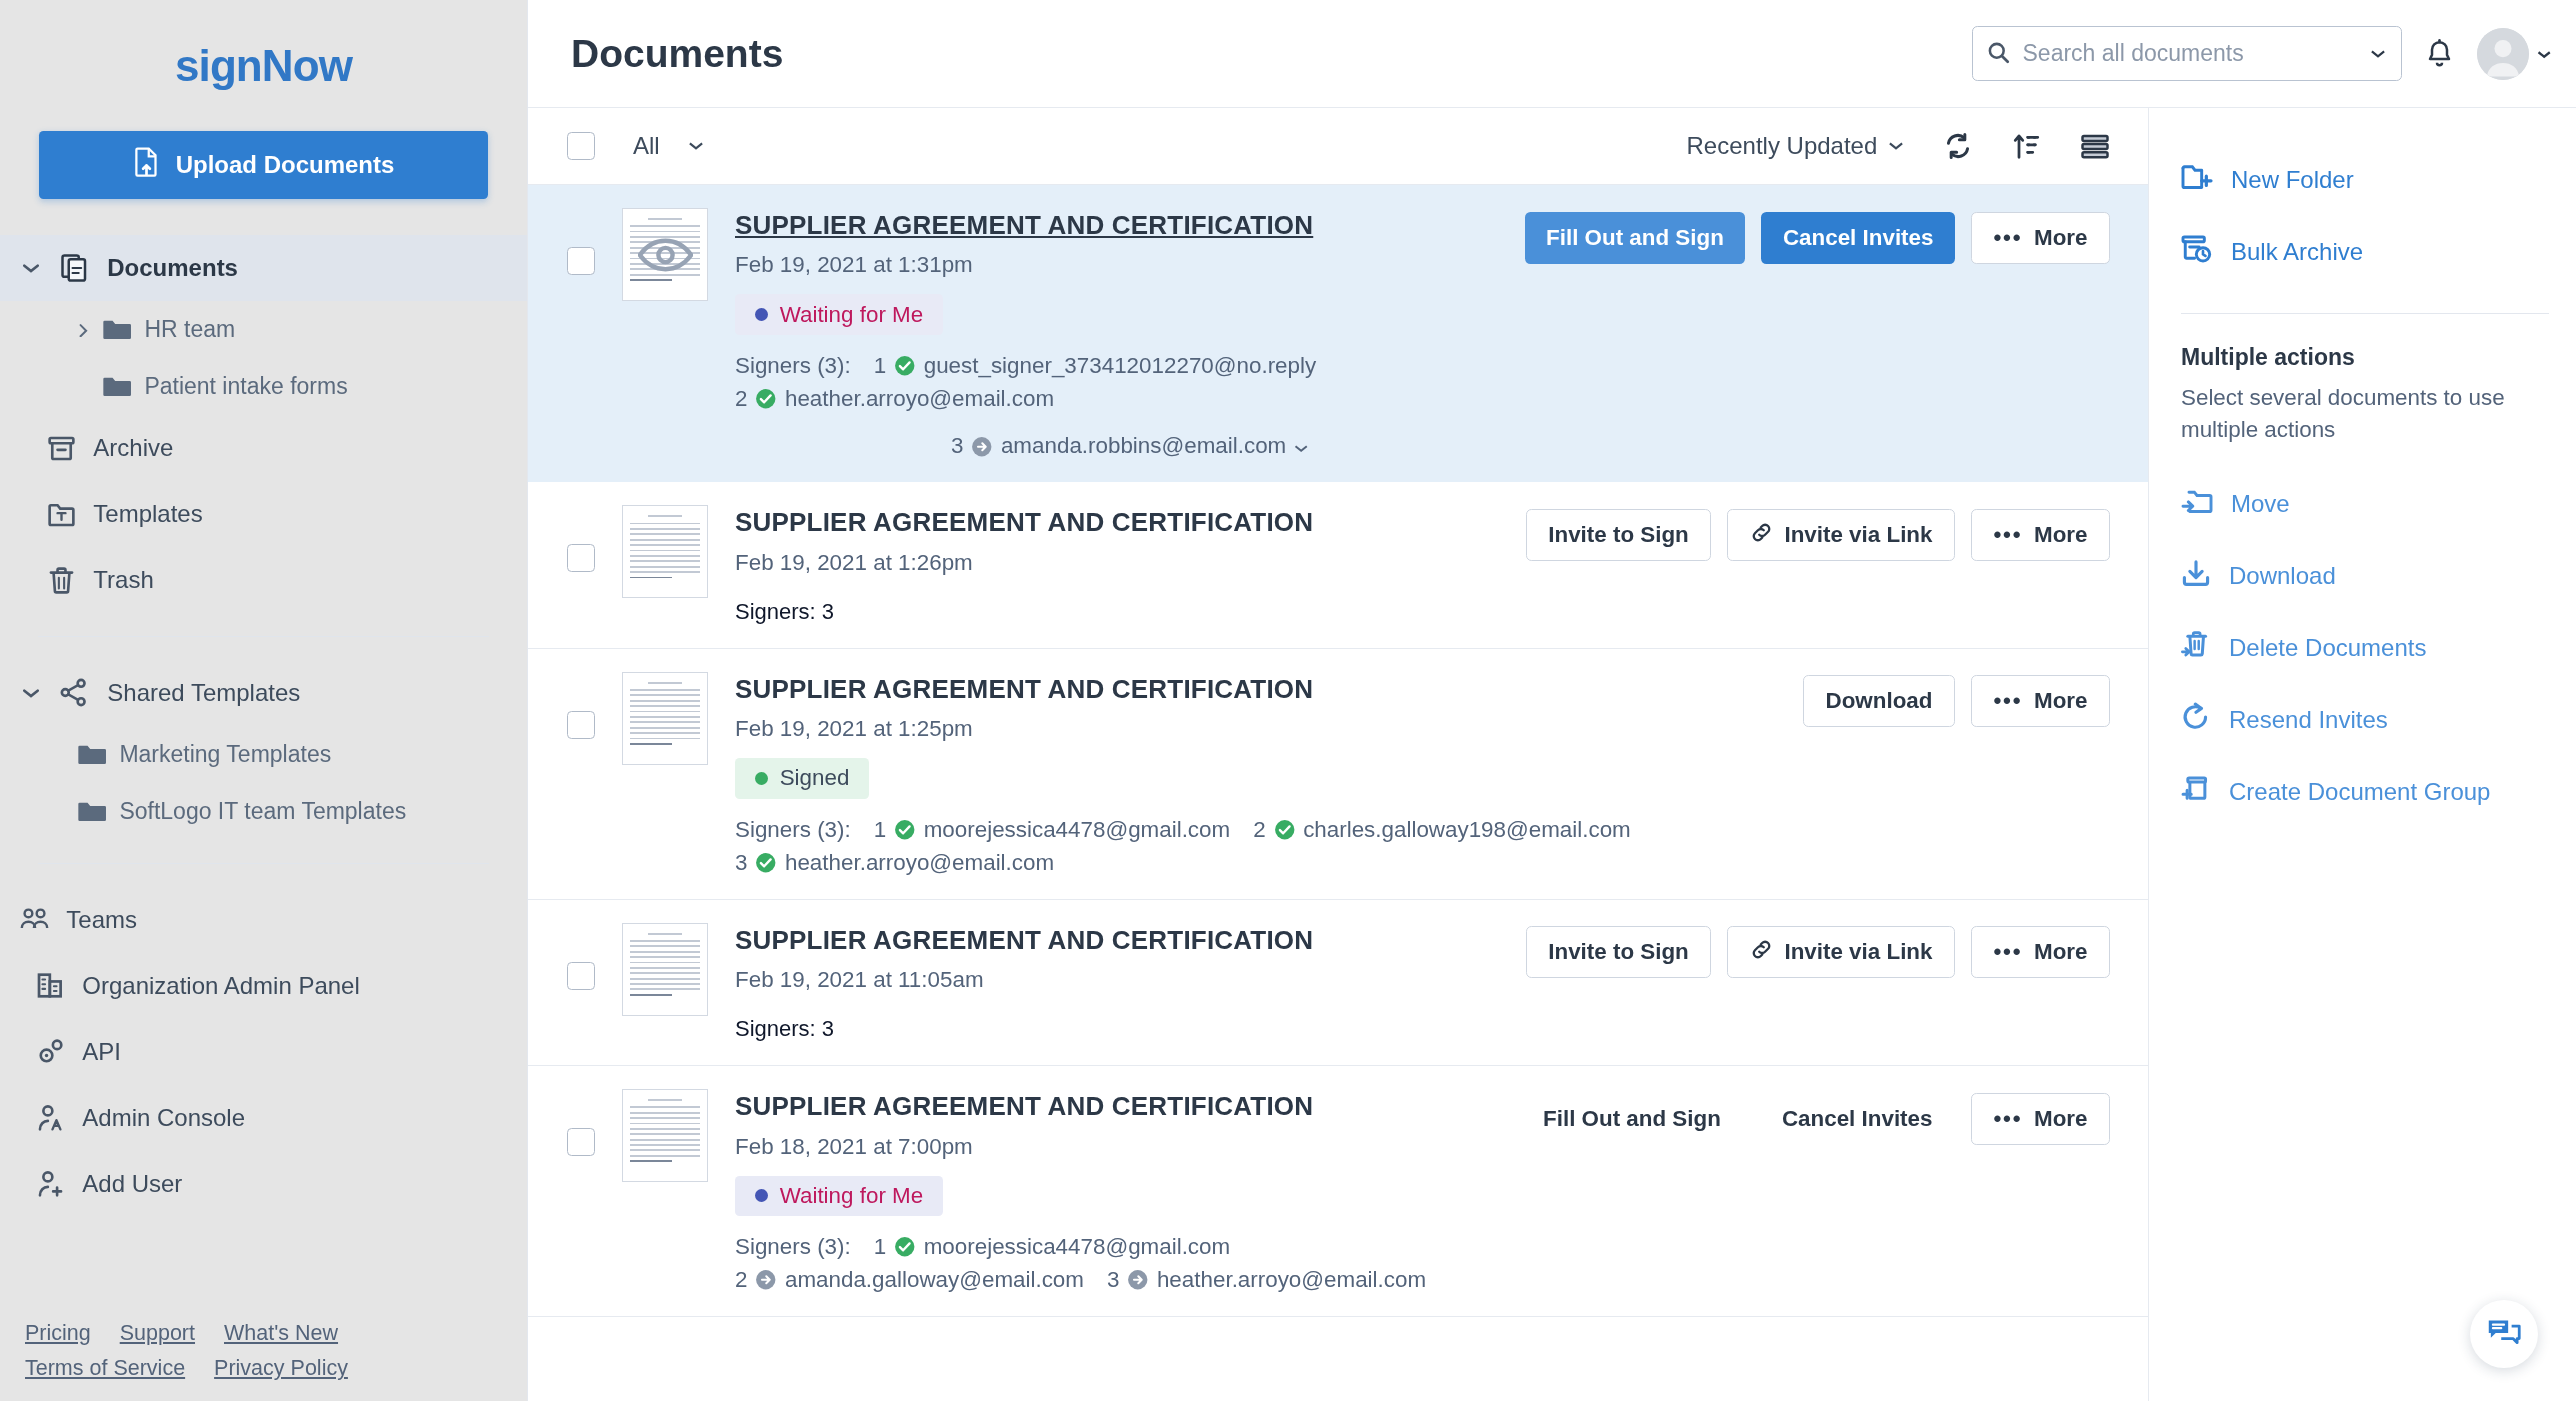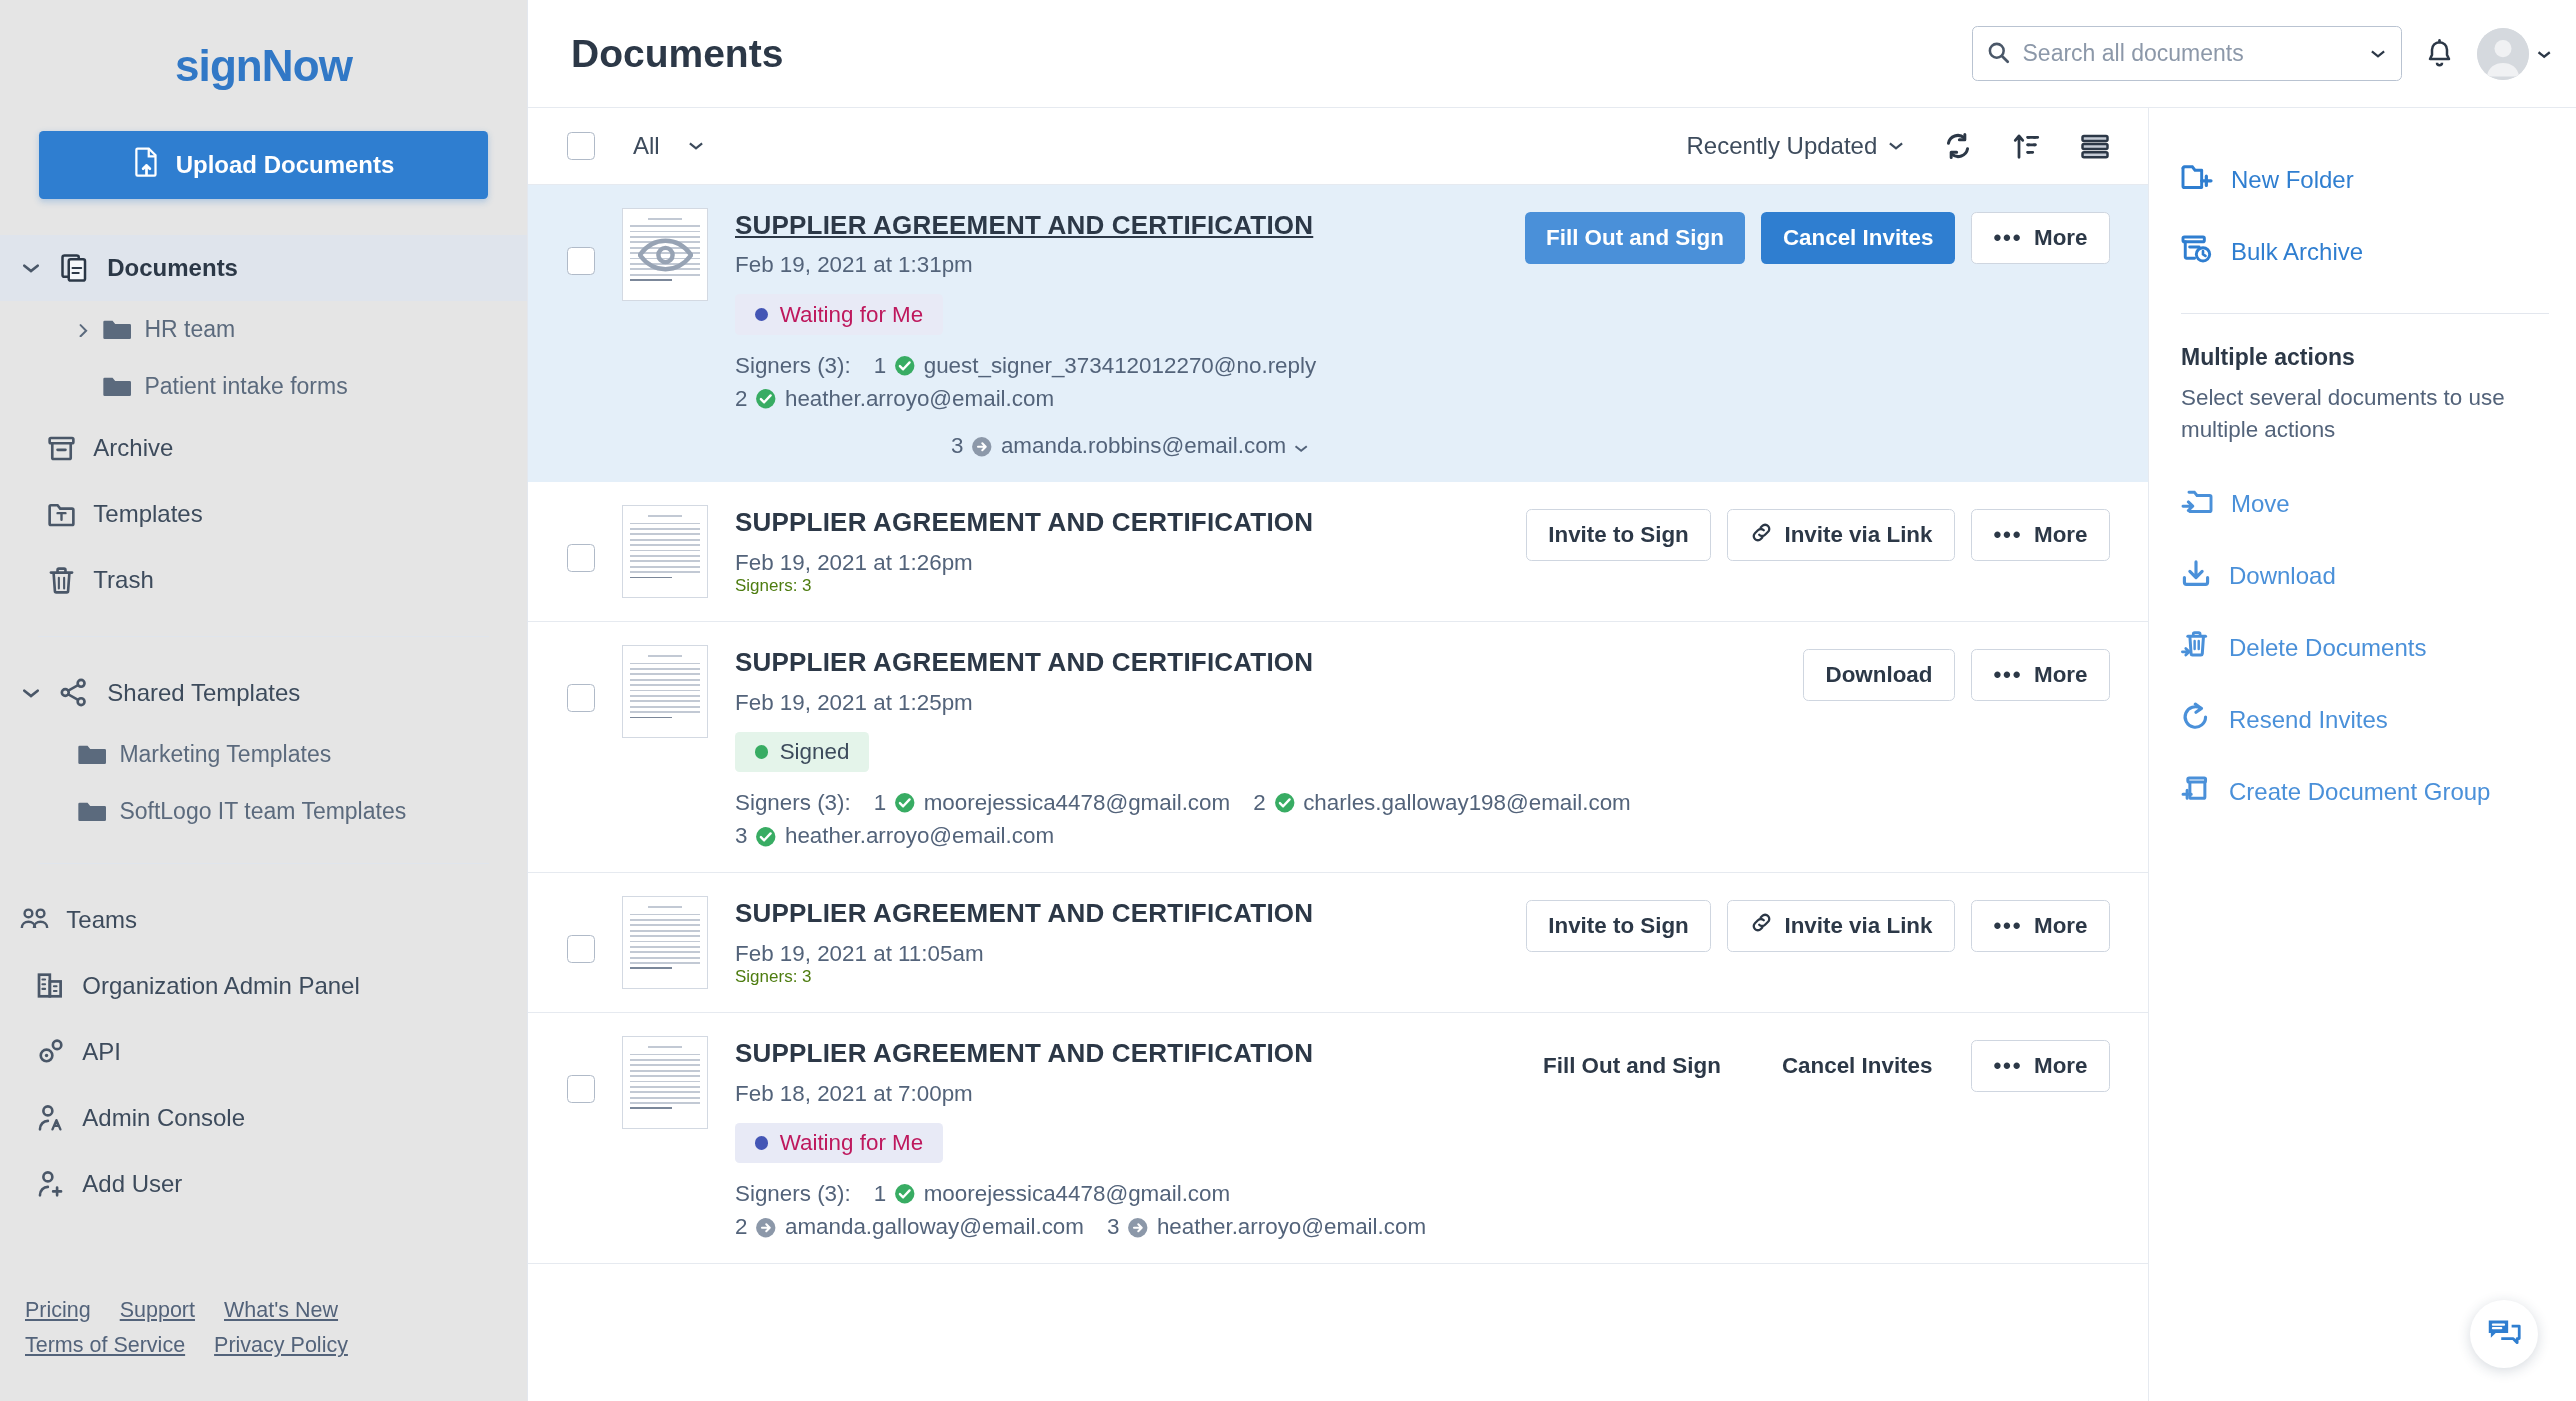--- a/index.html
+++ b/index.html
@@ -38,21 +38,21 @@
   .nav-item .caret { width: 23px; display: flex; align-items: center; justify-content: center; flex: none; }
   .nav-item .icn { width: 36px; display:flex; align-items:center; justify-content:center; flex:none; }
   .nav-sub {
     display: flex; align-items: center; height: 57px; gap: 13.4px;
     padding-left: 50px; color: #5b6a7d; font-size: 23px; cursor: pointer;
   }
   .nav-sub.indent2 { padding-left: 77px; }
   .folder-ico { width: 29px; height: 22.4px; flex: none; }
   .divider { height: 0.9px; background: #e0e5ec; margin: 23px 38px; }
   .footer-links {
-    position: absolute; bottom: 39px; left: 25px; right: 18px;
+    position: absolute; bottom: 16px; left: 25px; right: 18px;
     font-size: 21.5px; line-height: 1.62; color: #53637a;
   }
   .footer-links a { color: #53637a; text-decoration: underline; margin-right: 23px; cursor: pointer; }
 
   
   .main { flex: 1; display: flex; flex-direction: column; min-width: 0; }
   .topbar {
     height: 108px; display: flex; align-items: center;
     padding: 0 25px 0 43px; border-bottom: 0.9px solid #e6eaf0; background: #fff;
   }
@@ -112,21 +112,21 @@
   }
   .badge .dot { width: 13.4px; height: 13.4px; border-radius: 50%; flex: none; }
   .badge.waiting { background: #e8eaf6; color: #be185d; }
   .badge.waiting .dot { background: #4456b5; }
   .badge.signed { background: #e4f4ea; color: #3d4b5c; }
   .badge.signed .dot { background: #38ac63; }
   .signers {
     margin-top: 18px; font-size: 22.4px; color: #53637a;
     display: flex; flex-wrap: wrap; align-items: center; gap: 7.2px 23px;
   }
-  .signers-plain { font-size: 17px; color: #4d7c0f; }
+  .signers-plain { margin-top: 23px; font-size: 22px; color: #0f172a; }
   .signer { display: inline-flex; align-items: center; gap: 8px; white-space: nowrap; }
   .signer .num { color: #53637a; }
   .ico-check, .ico-pending { width: 21.5px; height: 21.5px; flex: none; }
   .signers-row2 { width: 100%; display: flex; justify-content: center; margin-top: 14.3px; }
 
   .row-actions { display: flex; align-items: flex-start; gap: 16px; padding-top: 3.6px; flex: none; }
   .btn {
     height: 52px; border-radius: 5.4px; font-size: 22.4px; padding: 0 21.5px;
     display: flex; align-items: center; justify-content: center; gap: 11.6px;
     cursor: pointer; font-family: "Liberation Sans", sans-serif; white-space: nowrap;

